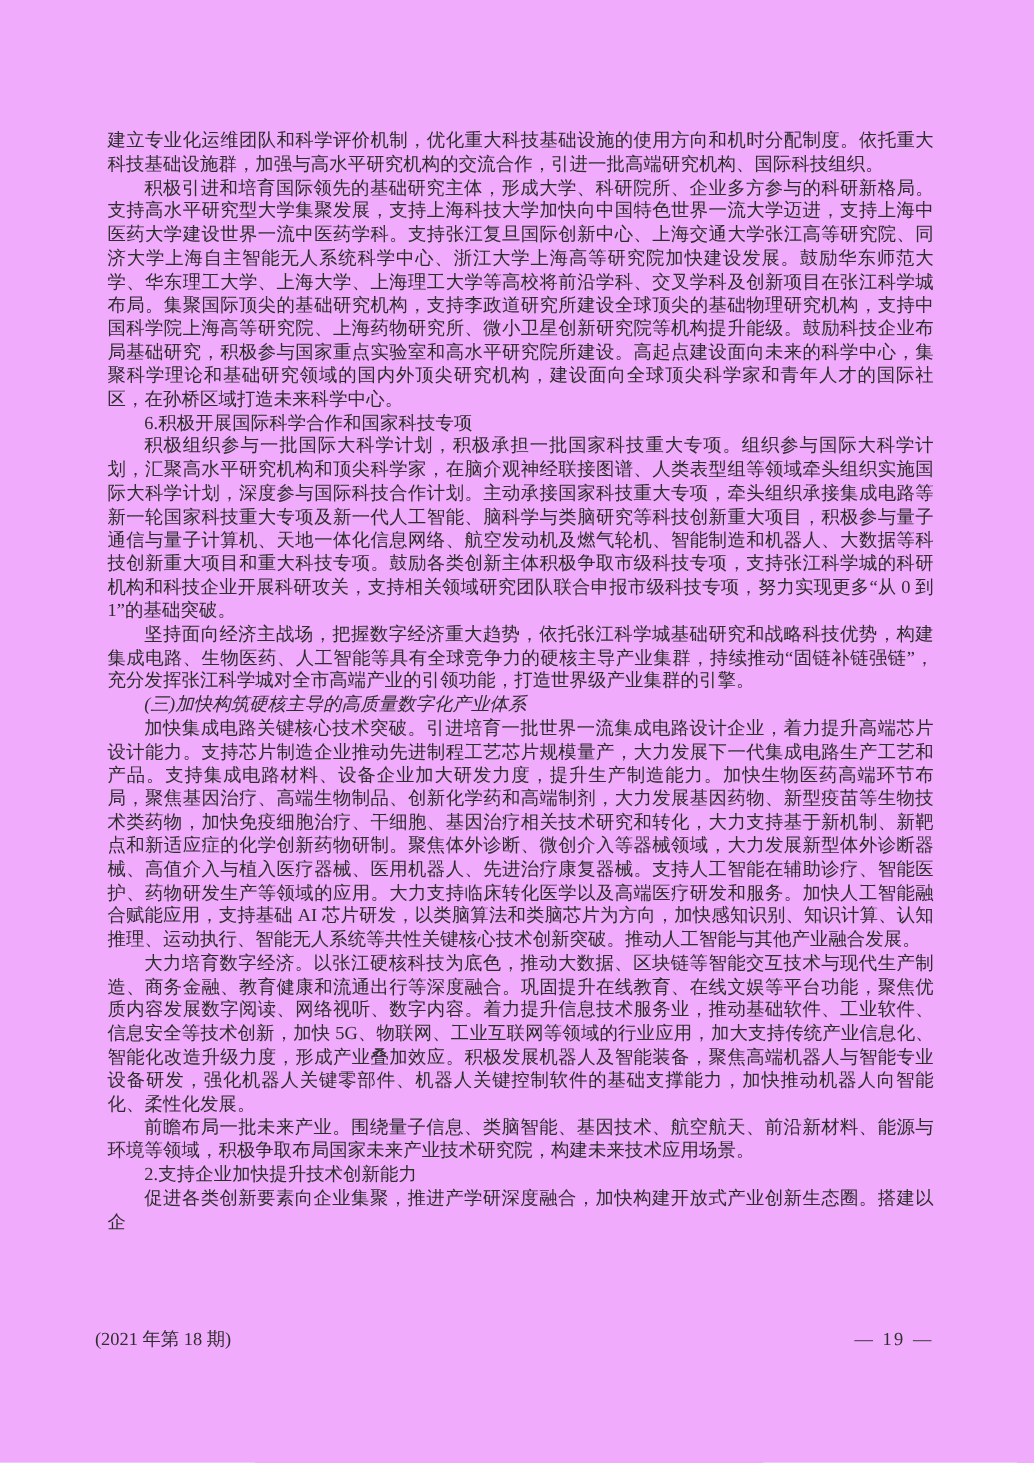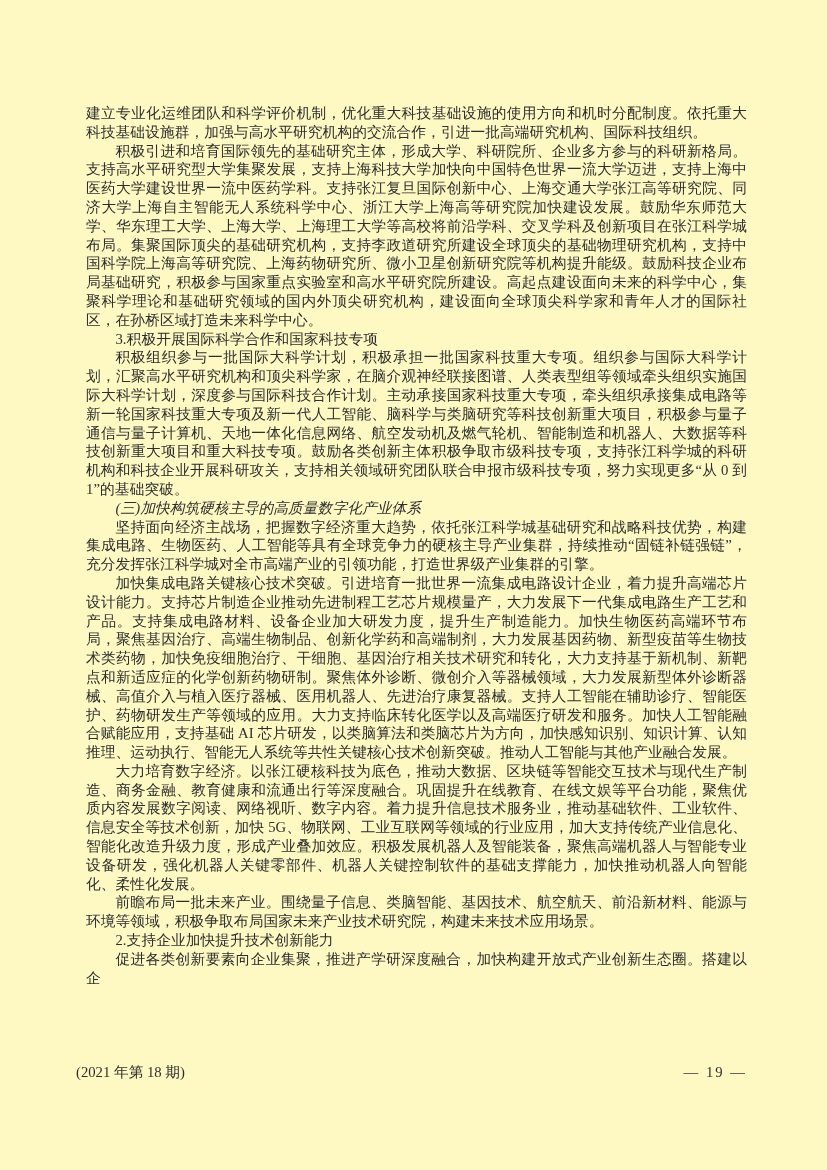--- a/index.html
+++ b/index.html
@@ -5,21 +5,21 @@
   html, body {
     margin: 0;
     padding: 0;
     background: #e9e9e7;
   }
   .page {
     position: relative;
     width: 827px;
     height: 1170px;
     margin: 0 auto;
-    background: #fef9c3;
+    background: #f0abfc;
     overflow: hidden;
     font-family: "Liberation Serif", "DejaVu Serif", serif;
     color: #2d2d2d;
   }
   .body-text {
     position: absolute;
     left: 86px;
     top: 104px;
     width: 661px;
     font-size: 14.7px;
@@ -61,24 +61,24 @@
     letter-spacing: 2px;
   }
 </style>
 </head>
 <body>
 
 <div class="page">
   <div class="body-text" id="document-body">
       <p class="para continuation">建立专业化运维团队和科学评价机制，优化重大科技基础设施的使用方向和机时分配制度。依托重大科技基础设施群，加强与高水平研究机构的交流合作，引进一批高端研究机构、国际科技组织。</p>
       <p class="para body">积极引进和培育国际领先的基础研究主体，形成大学、科研院所、企业多方参与的科研新格局。支持高水平研究型大学集聚发展，支持上海科技大学加快向中国特色世界一流大学迈进，支持上海中医药大学建设世界一流中医药学科。支持张江复旦国际创新中心、上海交通大学张江高等研究院、同济大学上海自主智能无人系统科学中心、浙江大学上海高等研究院加快建设发展。鼓励华东师范大学、华东理工大学、上海大学、上海理工大学等高校将前沿学科、交叉学科及创新项目在张江科学城布局。集聚国际顶尖的基础研究机构，支持李政道研究所建设全球顶尖的基础物理研究机构，支持中国科学院上海高等研究院、上海药物研究所、微小卫星创新研究院等机构提升能级。鼓励科技企业布局基础研究，积极参与国家重点实验室和高水平研究院所建设。高起点建设面向未来的科学中心，集聚科学理论和基础研究领域的国内外顶尖研究机构，建设面向全球顶尖科学家和青年人才的国际社区，在孙桥区域打造未来科学中心。</p>
-      <p class="para numbered-heading">3.积极开展国际科学合作和国家科技专项</p>
+      <p class="para numbered-heading">6.积极开展国际科学合作和国家科技专项</p>
       <p class="para body">积极组织参与一批国际大科学计划，积极承担一批国家科技重大专项。组织参与国际大科学计划，汇聚高水平研究机构和顶尖科学家，在脑介观神经联接图谱、人类表型组等领域牵头组织实施国际大科学计划，深度参与国际科技合作计划。主动承接国家科技重大专项，牵头组织承接集成电路等新一轮国家科技重大专项及新一代人工智能、脑科学与类脑研究等科技创新重大项目，积极参与量子通信与量子计算机、天地一体化信息网络、航空发动机及燃气轮机、智能制造和机器人、大数据等科技创新重大项目和重大科技专项。鼓励各类创新主体积极争取市级科技专项，支持张江科学城的科研机构和科技企业开展科研攻关，支持相关领域研究团队联合申报市级科技专项，努力实现更多“从 0 到 1”的基础突破。</p>
+      <p class="para body">坚持面向经济主战场，把握数字经济重大趋势，依托张江科学城基础研究和战略科技优势，构建集成电路、生物医药、人工智能等具有全球竞争力的硬核主导产业集群，持续推动“固链补链强链”，充分发挥张江科学城对全市高端产业的引领功能，打造世界级产业集群的引擎。</p>
       <p class="para kai-heading">(三)加快构筑硬核主导的高质量数字化产业体系</p>
-      <p class="para body">坚持面向经济主战场，把握数字经济重大趋势，依托张江科学城基础研究和战略科技优势，构建集成电路、生物医药、人工智能等具有全球竞争力的硬核主导产业集群，持续推动“固链补链强链”，充分发挥张江科学城对全市高端产业的引领功能，打造世界级产业集群的引擎。</p>
       <p class="para body">加快集成电路关键核心技术突破。引进培育一批世界一流集成电路设计企业，着力提升高端芯片设计能力。支持芯片制造企业推动先进制程工艺芯片规模量产，大力发展下一代集成电路生产工艺和产品。支持集成电路材料、设备企业加大研发力度，提升生产制造能力。加快生物医药高端环节布局，聚焦基因治疗、高端生物制品、创新化学药和高端制剂，大力发展基因药物、新型疫苗等生物技术类药物，加快免疫细胞治疗、干细胞、基因治疗相关技术研究和转化，大力支持基于新机制、新靶点和新适应症的化学创新药物研制。聚焦体外诊断、微创介入等器械领域，大力发展新型体外诊断器械、高值介入与植入医疗器械、医用机器人、先进治疗康复器械。支持人工智能在辅助诊疗、智能医护、药物研发生产等领域的应用。大力支持临床转化医学以及高端医疗研发和服务。加快人工智能融合赋能应用，支持基础 AI 芯片研发，以类脑算法和类脑芯片为方向，加快感知识别、知识计算、认知推理、运动执行、智能无人系统等共性关键核心技术创新突破。推动人工智能与其他产业融合发展。</p>
       <p class="para body">大力培育数字经济。以张江硬核科技为底色，推动大数据、区块链等智能交互技术与现代生产制造、商务金融、教育健康和流通出行等深度融合。巩固提升在线教育、在线文娱等平台功能，聚焦优质内容发展数字阅读、网络视听、数字内容。着力提升信息技术服务业，推动基础软件、工业软件、信息安全等技术创新，加快 5G、物联网、工业互联网等领域的行业应用，加大支持传统产业信息化、智能化改造升级力度，形成产业叠加效应。积极发展机器人及智能装备，聚焦高端机器人与智能专业设备研发，强化机器人关键零部件、机器人关键控制软件的基础支撑能力，加快推动机器人向智能化、柔性化发展。</p>
       <p class="para body">前瞻布局一批未来产业。围绕量子信息、类脑智能、基因技术、航空航天、前沿新材料、能源与环境等领域，积极争取布局国家未来产业技术研究院，构建未来技术应用场景。</p>
       <p class="para numbered-heading">2.支持企业加快提升技术创新能力</p>
       <p class="para body">促进各类创新要素向企业集聚，推进产学研深度融合，加快构建开放式产业创新生态圈。搭建以企</p>
     </div>
   <div class="footer">
     <span class="footer-issue">(2021 年第 18 期)</span>
     <span class="footer-page">—  19  —</span>
   </div>

